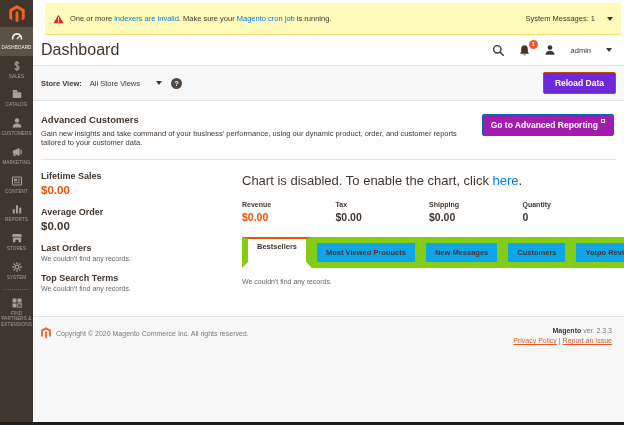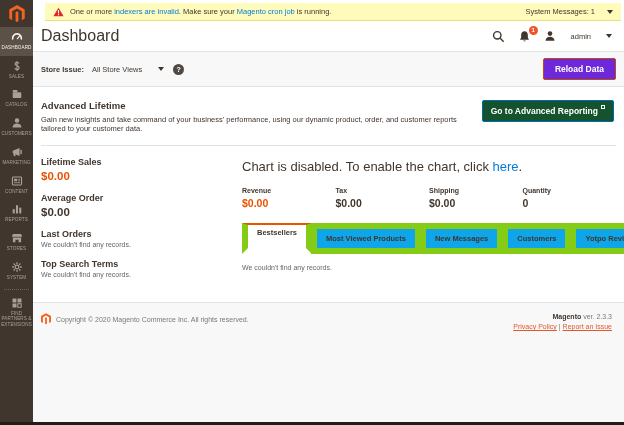--- a/index.html
+++ b/index.html
@@ -15,21 +15,21 @@
   .nav-item svg { display:block; margin:0 auto; }
   .nav-item.active { background:#5b5147; color:#f7f3ef; }
   .nav-item.active svg * { stroke:#f7f3ef; }
   .nav-divider { border-top:1px dotted #6f655b; margin:3px 4px; }
   .icn * { stroke:#a9a099; }
   .icn .f { fill:#a9a099; stroke:none; }
 
   
   .main { margin-left:33px; height:425px; display:flex; flex-direction:column; }
 
-  .msgbar { margin:3px 3px 0 12px; height:18px; background:#fffbbb; border-bottom:1px solid #ede07b;
+  .msgbar { margin:3px 3px 0 12px; height:32px; background:#fffbbb; border-bottom:1px solid #ede07b;
             display:flex; align-items:center; padding:0 8px; font-size:7.5px; color:#41362e; flex-shrink:0; }
   .msgbar a { color:#007bdb; text-decoration:none; cursor:pointer; }
   .msg-right { margin-left:auto; display:flex; align-items:center; gap:12px; cursor:pointer; }
   .caret { display:inline-block; width:0; height:0; border-left:3px solid transparent; border-right:3px solid transparent; border-top:4px solid #41362e; }
 
   .header { height:31px; display:flex; align-items:center; padding:0 12px 0 8px; border-bottom:1px solid #e3e3e3; flex-shrink:0; }
   .page-title { font-size:16px; font-weight:400; color:#41362e; }
   .header-icons { margin-left:auto; display:flex; align-items:center; gap:13px; }
   .hicon { cursor:pointer; position:relative; display:flex; align-items:center; }
   .badge { position:absolute; top:-4px; right:-7px; background:#f0552a; color:#fff; font-size:6px; font-weight:bold;
@@ -42,21 +42,21 @@
   .sv-select { display:flex; align-items:center; gap:16px; margin-left:8px; font-size:7.5px; cursor:pointer; }
   .help-icon { margin-left:9px; width:11px; height:11px; border-radius:50%; background:#514943; color:#fff;
                font-size:7px; font-weight:bold; display:flex; align-items:center; justify-content:center; cursor:pointer; }
   .reload-btn { margin-left:auto; background:#6d28d9; border:1px solid #c44a02; border-radius:2px; color:#fff;
                 font-size:8.5px; font-weight:bold; padding:5px 11px; cursor:pointer; font-family:inherit; }
 
   .content { background:#fff; padding:0 8px; flex-shrink:0; }
   .adv { display:flex; align-items:flex-start; padding:13px 2px 12px 0; border-bottom:1px solid #e3e3e3; }
   .adv-title { font-size:9.5px; font-weight:bold; }
   .adv-desc { font-size:7.5px; margin-top:4px; color:#41362e; }
-  .adv-btn { margin-left:auto; flex-shrink:0; background:#14532d; border:1px solid #0268b6; border-radius:2px; color:#fff;
+  .adv-btn { margin-left:auto; flex-shrink:0; background:#a21caf; border:1px solid #0268b6; border-radius:2px; color:#fff;
              font-size:8.5px; font-weight:bold; padding:5px 8px; cursor:pointer; font-family:inherit; display:flex; align-items:flex-start; gap:3px; }
   .ext-icon { display:inline-block; width:4px; height:4px; border:1px solid #fff; margin-top:-1px; }
 
   .dash { display:flex; padding-top:11px; min-height:156px; }
   .col-left { width:201px; flex-shrink:0; }
   .metric { margin-bottom:11px; }
   .metric-lbl { font-size:9px; font-weight:bold; }
   .metric-val { font-size:11.5px; font-weight:bold; margin-top:3px; }
   .accent { color:#eb5202; }
   .note { font-size:7px; color:#666; margin-top:2px; }
@@ -221,34 +221,34 @@
             <circle cx="7" cy="4.2" r="2.7" fill="#41362e"></circle>
             <path d="M1.8 12.6 C1.8 9.2 4.2 7.9 7 7.9 C9.8 7.9 12.2 9.2 12.2 12.6 Z" fill="#41362e"></path>
           </svg>
           <span>admin</span>
           <span class="caret"></span>
         </span>
       </div>
     </div>
 
     <div class="storebar">
-      <span class="sv-label">Store Issue:</span>
+      <span class="sv-label">Store View:</span>
       <span class="sv-select">
         <span>All Store Views</span>
         <span class="caret"></span>
       </span>
       <span class="help-icon">?</span>
       <button class="reload-btn">Reload Data</button>
     </div>
 
     <div class="content">
 
       <div class="adv">
         <div>
-          <div class="adv-title">Advanced Lifetime</div>
+          <div class="adv-title">Advanced Customers</div>
           <div class="adv-desc">Gain new insights and take command of your business' performance, using our dynamic product, order, and customer reports tailored to your customer data.</div>
         </div>
         <button class="adv-btn">
           <span>Go to Advanced Reporting</span>
           <span class="ext-icon"></span>
         </button>
       </div>
 
       <div class="dash">
 

